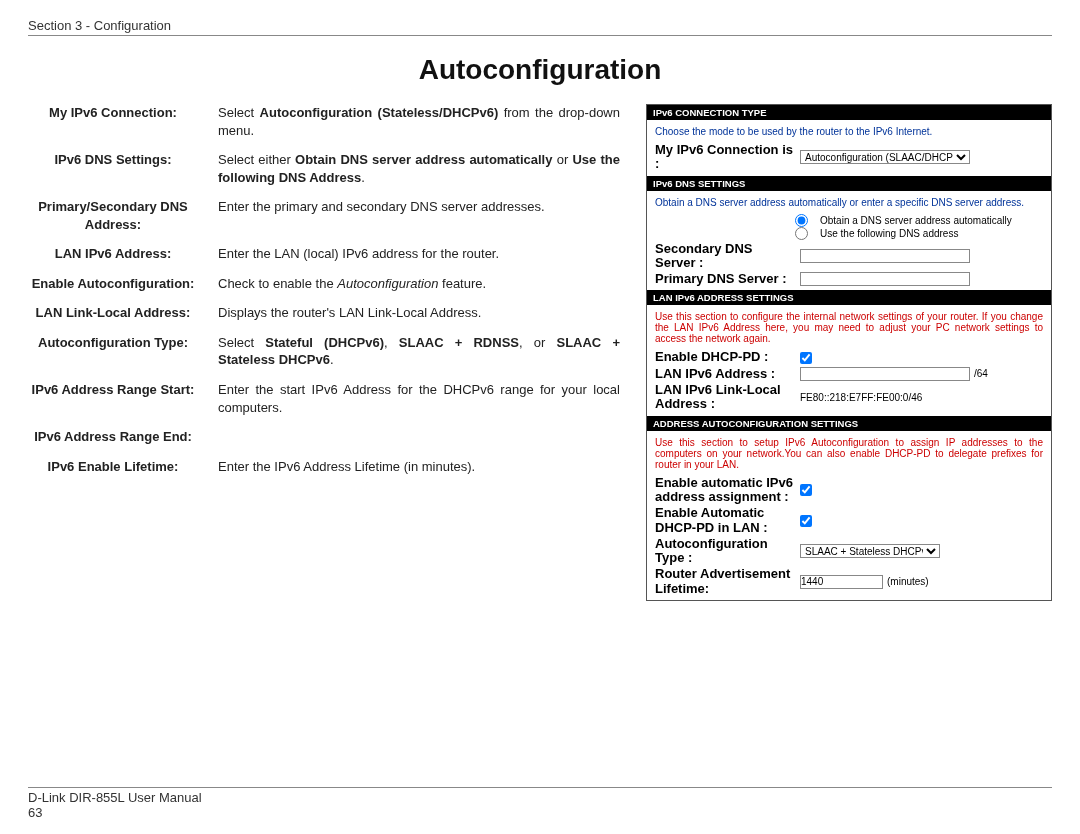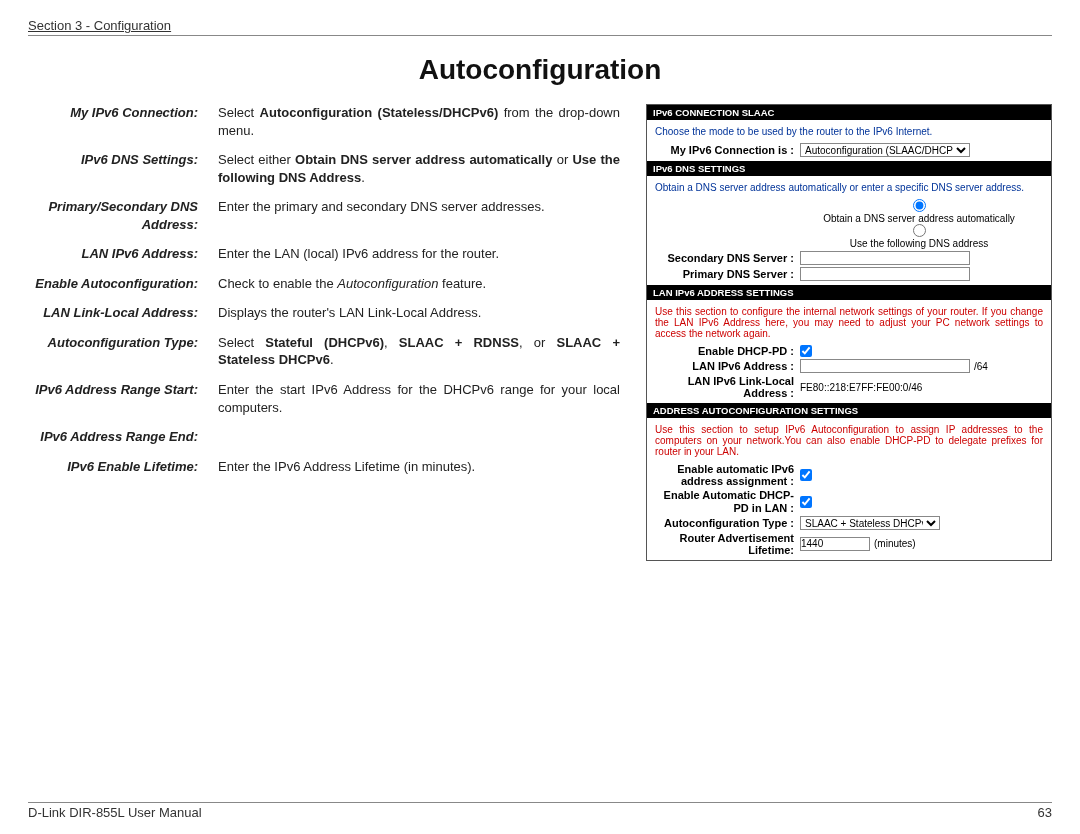--- a/index.html
+++ b/index.html
@@ -11,42 +11,40 @@
     height: 834px;
     position: relative;
     padding: 18px 28px 0 28px;
   }
   .topbar {
     font-size: 13px;
     color: #333;
     border-bottom: 1px solid #888;
     padding-bottom: 2px;
     margin-bottom: 10px;
-    text-decoration: underline;
   }
   h1.title {
     font-size: 28px;
     font-weight: 700;
     text-align: center;
     color: #111;
     margin: 18px 0 18px 0;
   }
 
   .content { display: flex; gap: 18px; }
   .left { flex: 0 0 600px; padding-right: 8px; }
   .right { flex: 1; border: 1px solid #555; padding: 0; font-size: 10px; }
 
   .defs { font-size: 13px; color: #222; }
   .def-row { display: flex; margin-bottom: 12px; line-height: 1.35; }
   .def-term {
     flex: 0 0 180px;
-    text-align: right;
+    text-align: center;
     font-weight: 700;
     padding-right: 10px;
-    font-style: italic;
   }
   .def-desc { flex: 1; text-align: justify; margin-left: 10px; }
   .def-desc b { font-weight: 700; }
   .def-desc i { font-style: italic; }
 
   
   .panel-hdr {
     background: #000;
     color: #fff;
     font-weight: 700;
@@ -62,49 +60,49 @@
   .panel-body .blurb.red { color: #c00; }
   .form-row {
     display: flex;
     align-items: center;
     margin: 2px 0;
     font-size: 10px;
     color: #000;
   }
   .form-row .lbl {
     flex: 0 0 145px;
-    text-align: right;
     padding-right: 6px;
     font-weight: 700;
-    font-size: 11px;
+    font-size: 13px;
     line-height: 1.1;
   }
   .form-row .ctrl { flex: 1; display:flex; align-items:center; gap:4px; }
   .form-row input[type="text"], .form-row select {
     font-size: 10px;
     height: 14px;
     border: 1px solid #888;
     background: #fff;
   }
-  .form-row input[type="text"].sm { width: 70px; }
+  .form-row input[type="text"].sm { width: 83px; }
   .form-row input[type="text"].med { width: 170px; }
   .form-row input[type="checkbox"] { width: 12px; height: 12px; }
-  .radio-line { display:flex; align-items:center; gap:1px; margin-left:140px; font-size:10px; color:#000;flex-direction:column; }
+  .radio-line { display:flex; align-items:center; gap:12px; margin-left:140px; font-size:10px; color:#000; }
 
   .footer {
     position: absolute;
     bottom: 14px;
     left: 28px;
     right: 28px;
     border-top: 1px solid #888;
     padding-top: 2px;
     font-size: 13px;
     color: #333;
     display: flex;
     justify-content: space-between;
+    flex-direction: column;
   }
 </style>
 </head>
 <body>
 
 <div class="topbar">Section 3 - Configuration</div>
 
 <h1 class="title">Autoconfiguration</h1>
 
 <div class="content">
@@ -146,21 +144,21 @@
         <div class="def-term">IPv6 Address Range End:</div>
       </div>
     <div class="def-row">
         <div class="def-term">IPv6 Enable Lifetime:</div>
         <div class="def-desc">Enter the IPv6 Address Lifetime (in minutes).</div>
       </div>
   </div>
 
   <div class="right">
 
-    <div class="panel-hdr">IPv6 CONNECTION SLAAC</div>
+    <div class="panel-hdr">IPv6 CONNECTION TYPE</div>
     <div class="panel-body">
       <div class="blurb">Choose the mode to be used by the router to the IPv6 Internet.</div>
       <div class="form-row">
         <div class="lbl">My IPv6 Connection is :</div>
         <div class="ctrl">
             <select style="width:170px"><option>Autoconfiguration (SLAAC/DHCPv6)</option></select>
           </div>
       </div>
     </div>
 

